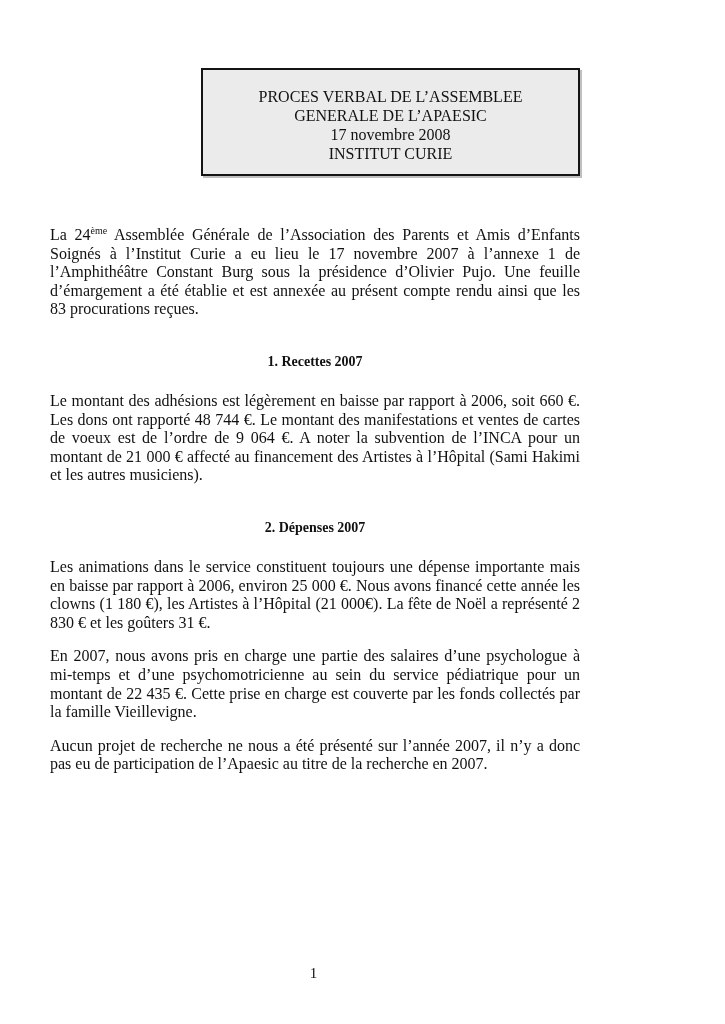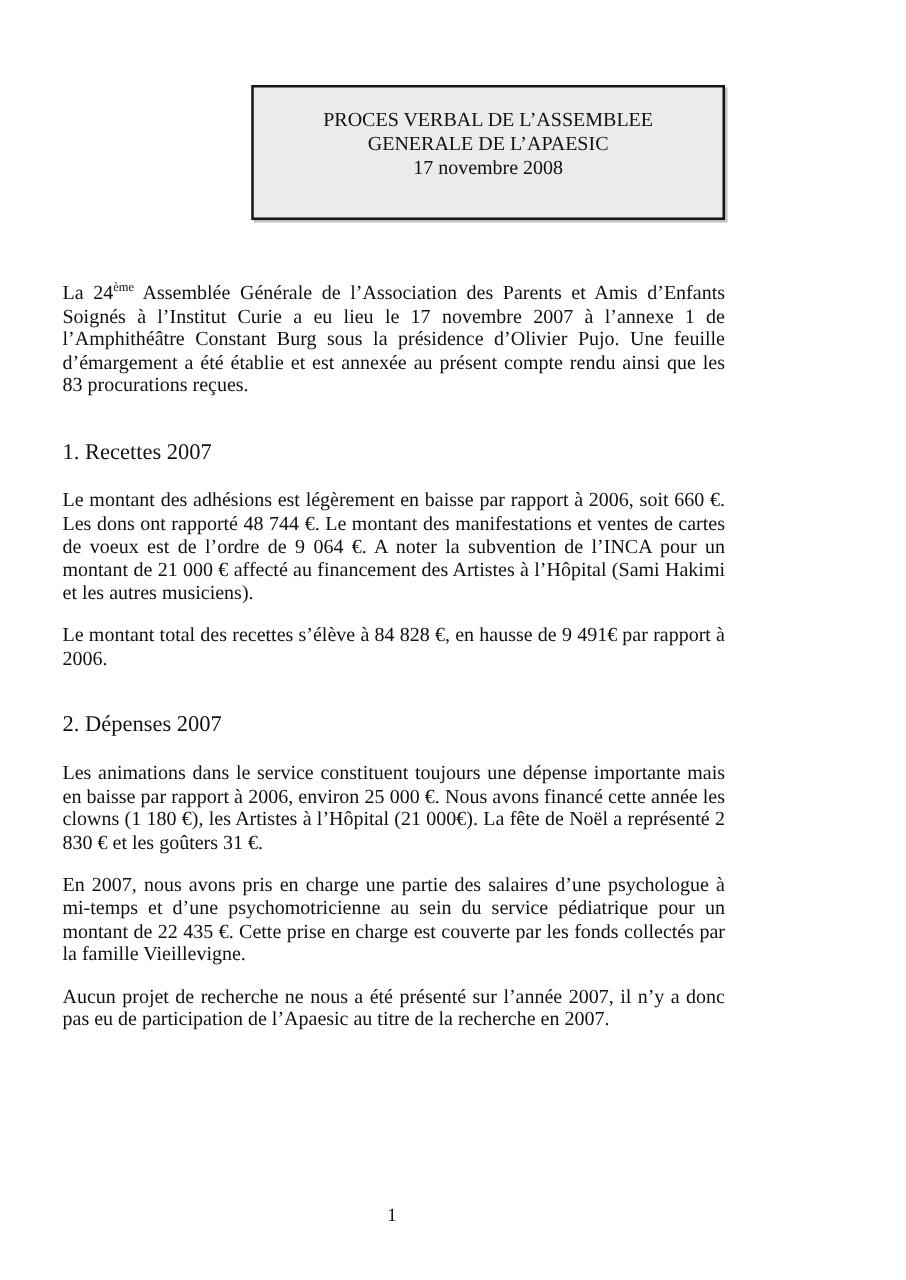--- a/index.html
+++ b/index.html
@@ -33,24 +33,25 @@
   }
   .header-box div { margin: 0; }
   .body-text p {
     font-size: 16px;
     line-height: 18.6px;
     text-align: justify;
     margin: 0 0 15px 0;
   }
   .intro-first { margin-top: 50px !important; }
   h2.section-heading {
-    font-size: 18px;
-    font-weight: normal;
+    font-size: 14px;
+    font-weight: bold;
     margin: 32px 0 20px 0;
     line-height: 21px;
+    text-align: center;
   }
   sup.ord {
     font-size: 10px;
     line-height: 0;
     vertical-align: super;
   }
   .page-number {
     position: absolute;
     left: 0;
     right: 0;
@@ -60,31 +61,31 @@
   }
 </style>
 </head>
 <body>
 
 <div class="page">
 
   <div class="header-box">
     <div>PROCES VERBAL DE L’ASSEMBLEE GENERALE DE L’APAESIC</div>
     <div>17 novembre 2008</div>
+    <div>INSTITUT CURIE</div>
   </div>
 
   <div class="body-text">
 
     <p class="intro-first"><span>La 24</span><sup class="ord">ème</sup><span> Assemblée Générale de l’Association des Parents et Amis d’Enfants Soignés à l’Institut Curie a eu lieu le 17 novembre 2007 à l’annexe 1 de l’Amphithéâtre Constant Burg sous la présidence d’Olivier Pujo.  Une feuille d’émargement a été établie et est annexée au présent compte rendu ainsi que les 83 procurations reçues.</span></p>
 
 
     <h2 class="section-heading">1. Recettes 2007</h2>
 
     <p>Le montant des adhésions est légèrement en baisse par rapport à 2006, soit  660 €. Les dons ont rapporté 48 744 €. Le montant des manifestations et ventes de cartes de voeux est de l’ordre de 9 064  €. A noter la subvention de l’INCA pour un montant de 21 000 € affecté au financement des Artistes à l’Hôpital (Sami Hakimi et les autres musiciens).</p>
-    <p>Le montant total des recettes s’élève à 84 828 €, en hausse de 9 491€ par rapport à 2006.</p>
 
     <h2 class="section-heading">2. Dépenses 2007</h2>
 
     <p>Les animations dans le service constituent toujours une dépense importante mais en baisse par rapport à 2006, environ 25 000 €.  Nous avons financé cette année les clowns (1 180 €), les Artistes à l’Hôpital (21 000€). La fête de Noël a représenté 2 830 € et les goûters 31 €.</p>
     <p>En 2007, nous avons pris en charge une partie des salaires d’une psychologue à mi-temps et d’une psychomotricienne au sein du service pédiatrique pour un montant de 22 435 €. Cette prise en charge est couverte par les fonds collectés par la famille Vieillevigne.</p>
     <p>Aucun projet de recherche ne nous a été présenté sur l’année 2007, il n’y a donc pas eu de participation de l’Apaesic au titre de la recherche en 2007.</p>
 
   </div>
 
   <div class="page-number">1</div>

